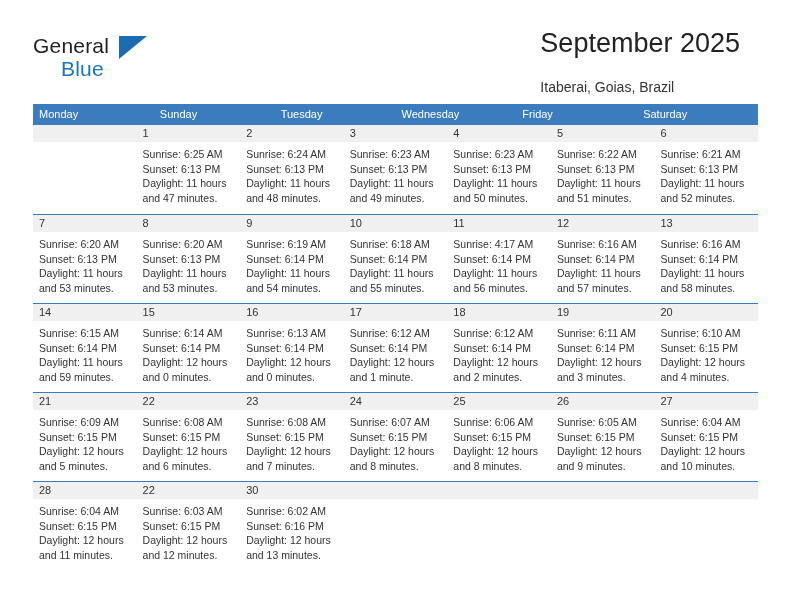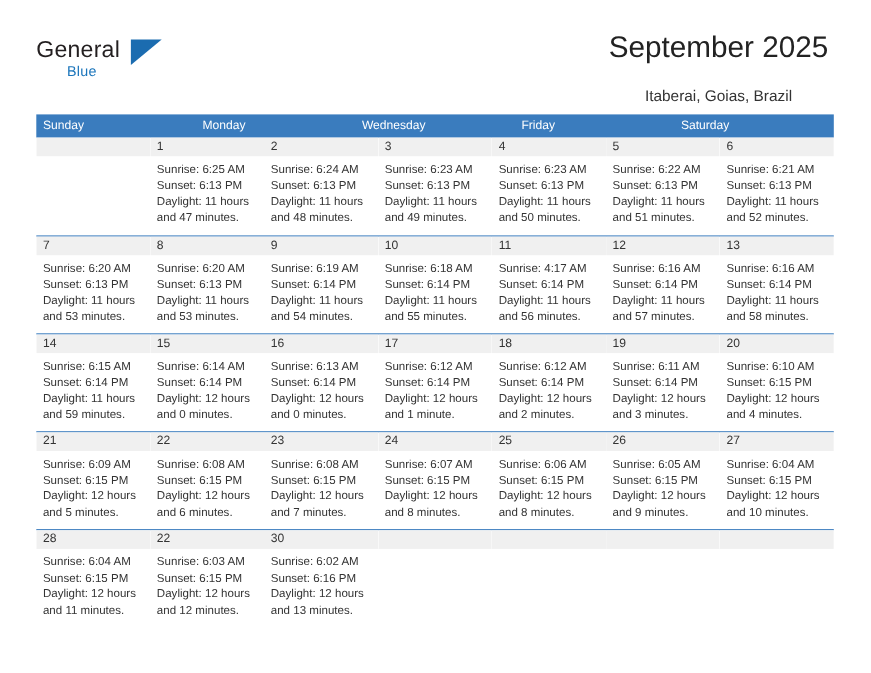--- a/index.html
+++ b/index.html
@@ -42,40 +42,40 @@
     top: 0;
     font-size: 21px;
     letter-spacing: .2px;
     color: #231f20;
     font-family: "Liberation Sans", sans-serif;
   }
   .brand-blue {
     position: absolute;
     left: 28px;
     top: 23px;
-    font-size: 13px;
+    font-size: 21px;
     letter-spacing: .2px;
     color: #1b75bb;
     font-family: "Liberation Sans", sans-serif;
   }
   .brand-triangle {
     position: absolute;
     left: 86px;
     top: 2px;
     width: 0;
     height: 0;
     border-left: 28px solid #1b6cb0;
     border-bottom: 23px solid transparent;
   }
 
   .title-block {
     position: absolute;
-    right: 4px;
+    right: 17px;
     top: 0;
-    text-align: center;
+    text-align: left;
   }
   .cal-title {
     font-size: 27px;
     font-weight: normal;
     color: #222222;
     line-height: 34px;
     white-space: nowrap;
   }
   .cal-subtitle {
     font-size: 14px;
@@ -158,22 +158,23 @@
 
     <div class="title-block">
       <div class="cal-title">September 2025</div>
       <div class="cal-subtitle">Itaberai, Goias, Brazil</div>
     </div>
 
   </div>
 
   <div class="calendar">
     <div class="weekdays">
+        <div class="weekday">Monday</div>
         <div class="weekday">Sunday</div>
-        <div class="weekday">Monday</div>
+        <div class="weekday">Tuesday</div>
         <div class="weekday">Wednesday</div>
         <div class="weekday">Friday</div>
         <div class="weekday">Saturday</div>
       </div>
     <div class="weeks-container">
         <div class="week">
           <div class="day day-empty">
             <div class="day-num"></div>
             <div class="day-lines"></div>
           </div>

